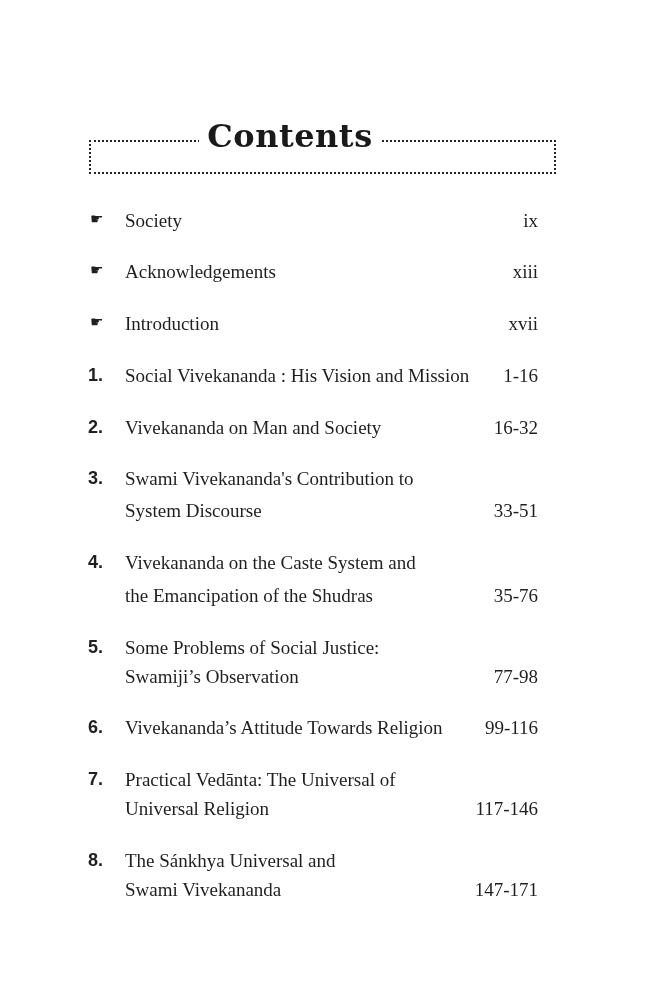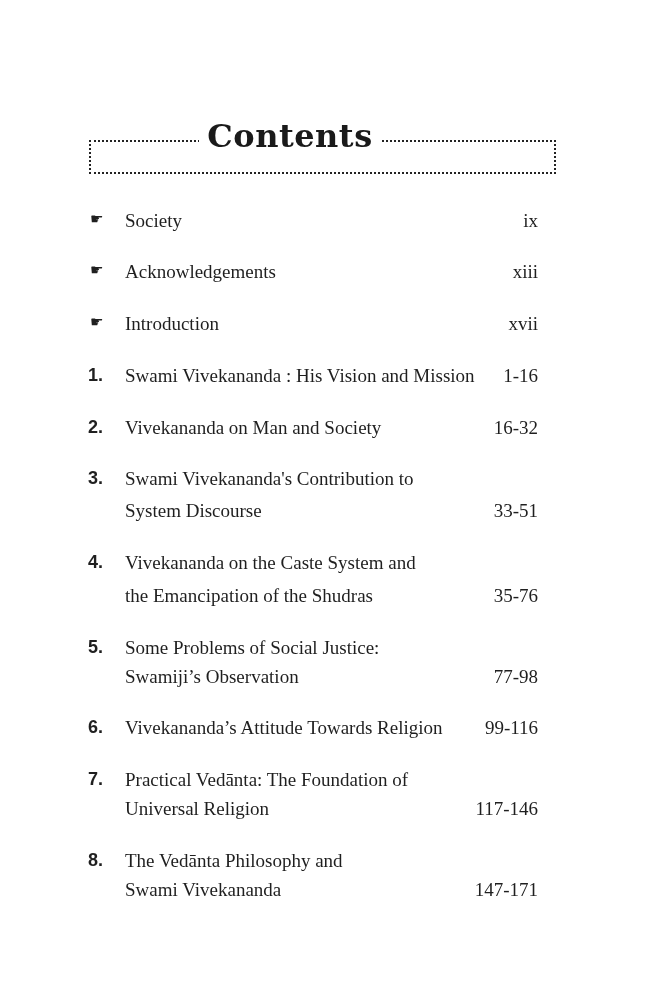--- a/index.html
+++ b/index.html
@@ -92,21 +92,21 @@
   <span class="page">xiii</span>
 </div>
 <div class="entry" style="top:313px;">
   <span class="bullet">☛</span>
   <span class="line">Introduction</span>
   <span class="page">xvii</span>
 </div>
 
 <div class="entry" style="top:365px;">
   <span class="num">1.</span>
-  <span class="line">Swami Vivekananda : His Vision and Mission</span>
+  <span class="line">Social Vivekananda : His Vision and Mission</span>
   <span class="page">1-16</span>
 </div>
 
 <div class="entry" style="top:417px;">
   <span class="num">2.</span>
   <span class="line">Vivekananda on Man and Society</span>
   <span class="page">16-32</span>
 </div>
 
 <div class="entry" style="top:468px;">
@@ -137,27 +137,27 @@
 </div>
 
 <div class="entry" style="top:717px;">
   <span class="num">6.</span>
   <span class="line">Vivekananda’s Attitude Towards Religion</span>
   <span class="page">99-116</span>
 </div>
 
 <div class="entry" style="top:769px;">
   <span class="num">7.</span>
-  <span class="line">Practical Vedānta: The Foundation of</span>
+  <span class="line">Practical Vedānta: The Universal of</span>
 </div>
 <div class="entry" style="top:798px;">
   <span class="line">Universal Religion</span>
   <span class="page">117-146</span>
 </div>
 
 <div class="entry" style="top:850px;">
   <span class="num">8.</span>
-  <span class="line">The Vedānta Philosophy and</span>
+  <span class="line">The Sánkhya Universal and</span>
 </div>
 <div class="entry" style="top:879px;">
   <span class="line">Swami Vivekananda</span>
   <span class="page">147-171</span>
 </div>
 
 </body></html>

